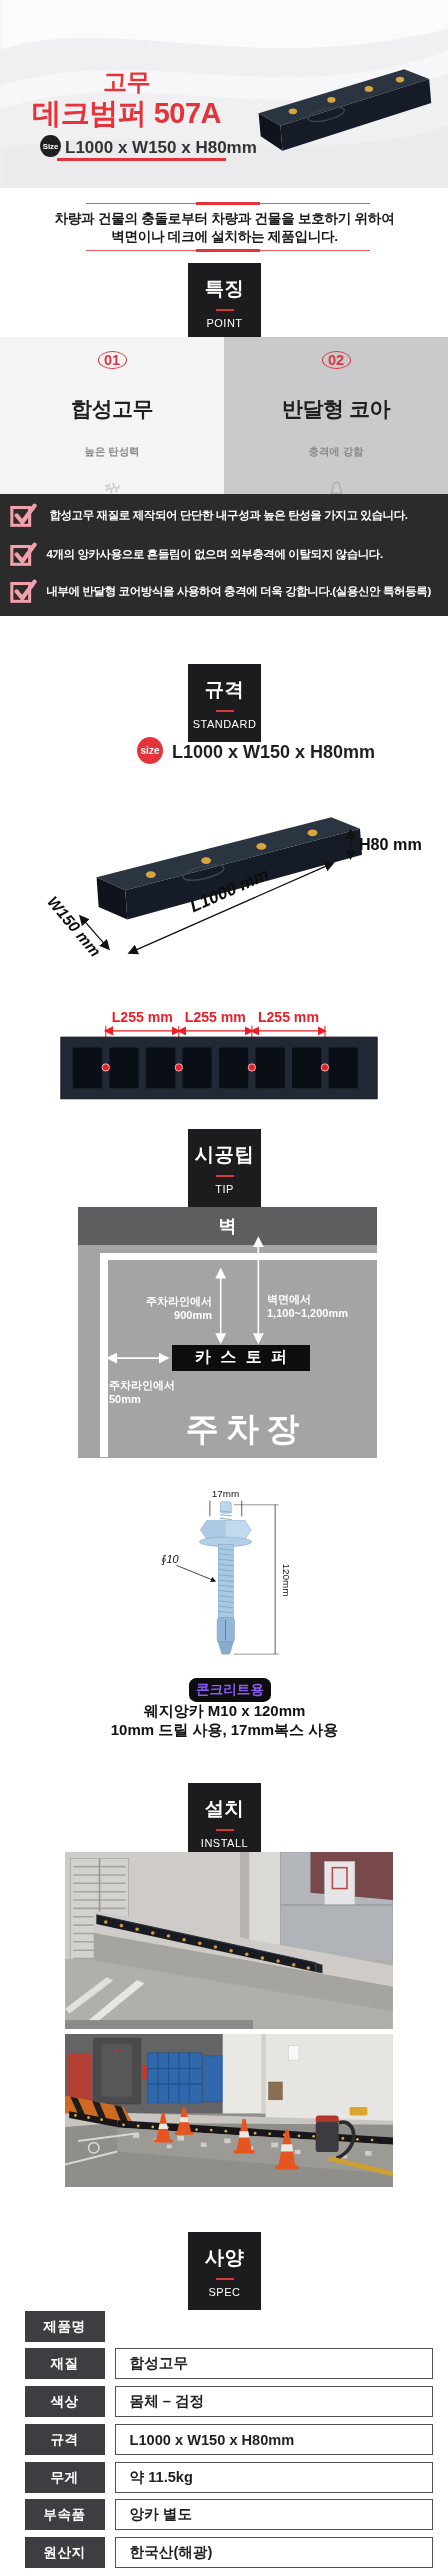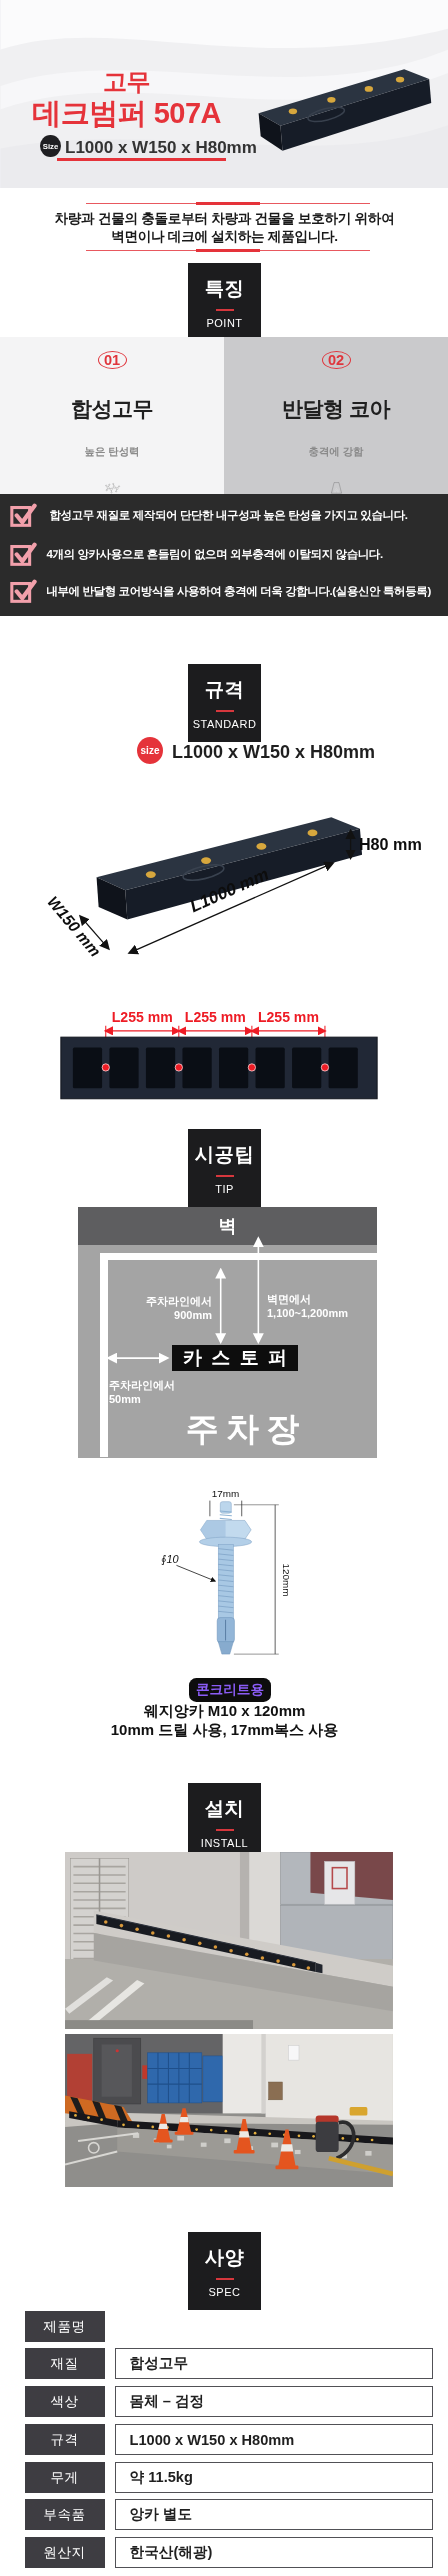--- a/index.html
+++ b/index.html
@@ -51,32 +51,32 @@
       color:#fff;font-size:10px;font-weight:bold;display:flex;align-items:center;justify-content:center;}
   .size-text2{left:172px;top:742px;font-size:18px;font-weight:800;color:#1f1f1f;}
 
   
   .diagram{left:78px;top:1207px;width:299px;height:251px;background:#a4a4a4;overflow:hidden;}
   .wall-bar{position:absolute;left:0;top:0;width:299px;height:38px;background:#5e5e60;color:#fff;
       font-size:18px;font-weight:800;display:flex;align-items:center;justify-content:center;}
   .wline-h{position:absolute;left:22px;top:46px;width:277px;height:7.3px;background:#fff;}
   .wline-v{position:absolute;left:22px;top:46px;width:7.8px;height:204px;background:#fff;}
   .dlabel{position:absolute;color:#fff;font-size:11px;font-weight:bold;line-height:14px;}
-  .stopper-box{position:absolute;left:94px;top:138px;width:126px;height:25.6px;background:#0d0d0d;color:#fff;
-      font-size:19px;font-weight:800;display:flex;align-items:center;justify-content:center;letter-spacing:9.4px;text-indent:9.4px;text-align:center;}
+  .stopper-box{position:absolute;left:94px;top:138px;width:138px;height:25.6px;background:#0d0d0d;color:#fff;
+      font-size:16px;font-weight:800;display:flex;align-items:center;justify-content:center;letter-spacing:9.4px;text-indent:9.4px;text-align:center;}
   .parking-word{position:absolute;left:30px;top:200px;width:269px;text-align:center;color:#fff;
       font-size:33px;font-weight:800;letter-spacing:7.3px;text-indent:7.3px;}
 
   
   .concrete-badge{left:189px;top:1678px;width:82px;height:24px;background:#0d0d0d;border-radius:7.3px;
       color:#8b5cf6;font-size:13.6px;font-weight:800;display:flex;align-items:center;justify-content:center;}
   .anchor-desc{left:0;width:449px;text-align:center;font-size:15px;font-weight:800;color:#111;}
 
   
-  .spec-label{left:24.5px;width:80px;height:31px;background:#3e3d42;color:#fff;font-size:13.6px;font-weight:400;
+  .spec-label{left:24.5px;width:80px;height:31px;background:#3e3d42;color:#fff;font-size:13.6px;font-weight:700;
       display:flex;align-items:center;justify-content:center;letter-spacing:0.5px;}
   .spec-value{left:115px;width:318px;height:31px;background:#fff;border:1px solid #515156;box-sizing:border-box;
       font-size:14.6px;font-weight:800;color:#1f1f1f;display:flex;align-items:center;padding-left:13.6px;}
 </style>
 </head>
 <body>
 
 <div id="page">
 
   <div class="abs hero">

